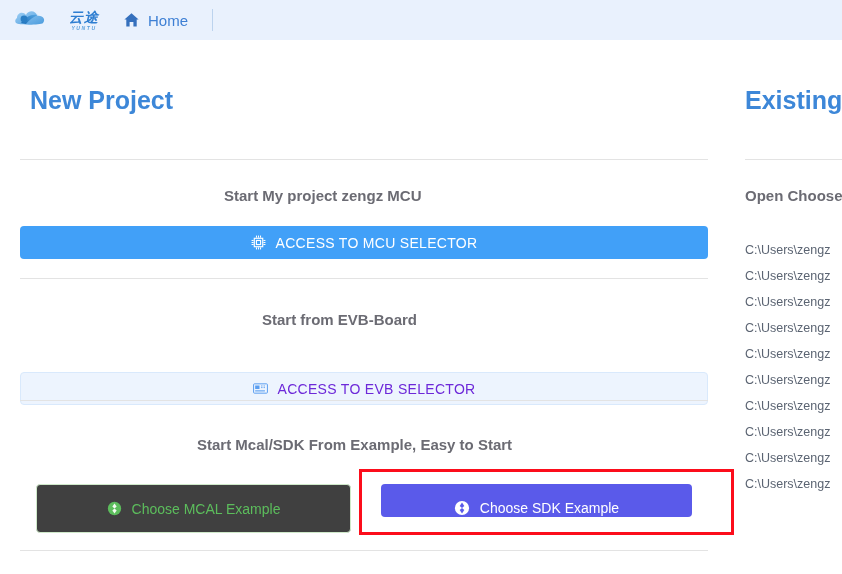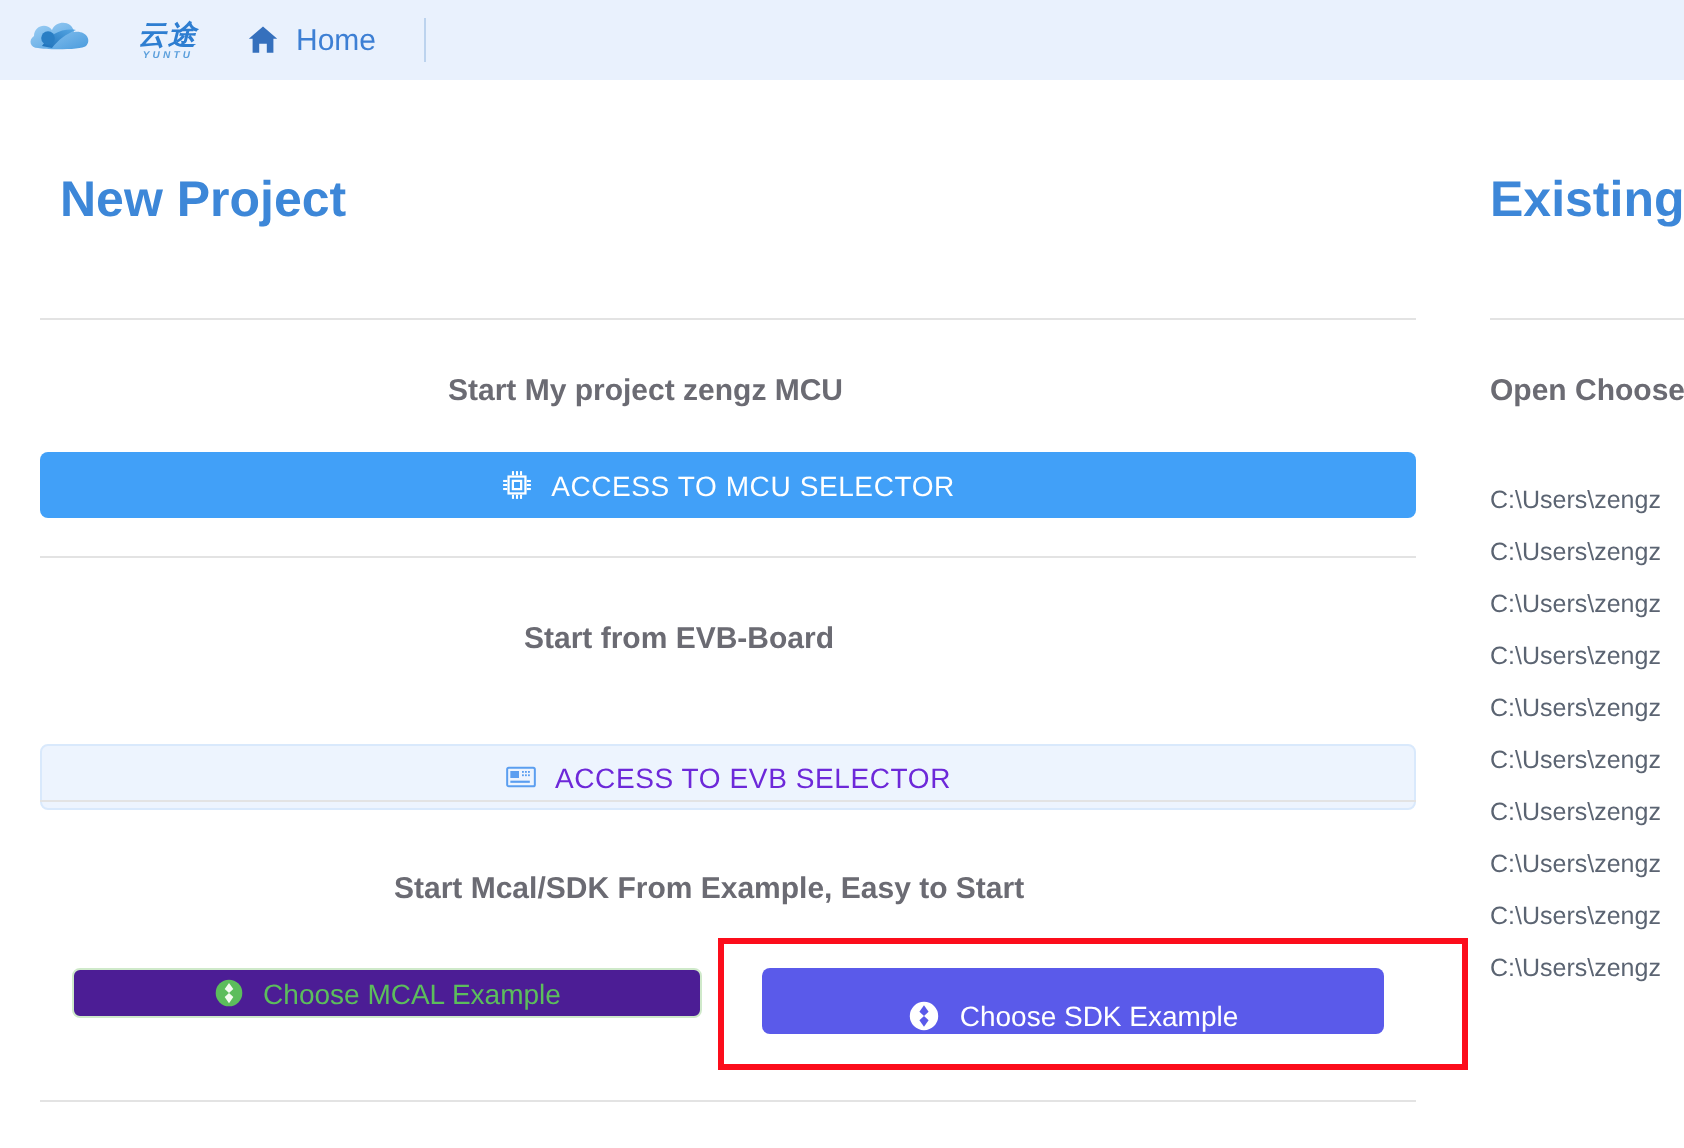--- a/index.html
+++ b/index.html
@@ -156,22 +156,22 @@
     left: 20px; top: 311px;
     width: 688px; height: 33px;
     background: #edf4fe;
     color: #6d28d9;
     border-color: #d9e9fc;
     letter-spacing: .3px;
     margin-top: 21px;
   }
   .btn-mcal {
     left: 36px; top: 444px;
-    width: 315px; height: 25px;
-    background: #4c1d95;
+    width: 315px; height: 49px;
+    background: #404040;
     color: #5cbd5c;
     border-color: #cfe9ca;
   }
   .btn-sdk {
     left: 381px; top: 444px;
     width: 311px; height: 33px;
     background: #5a5aea;
     color: #ffffff;
     align-items: flex-end;
   }

